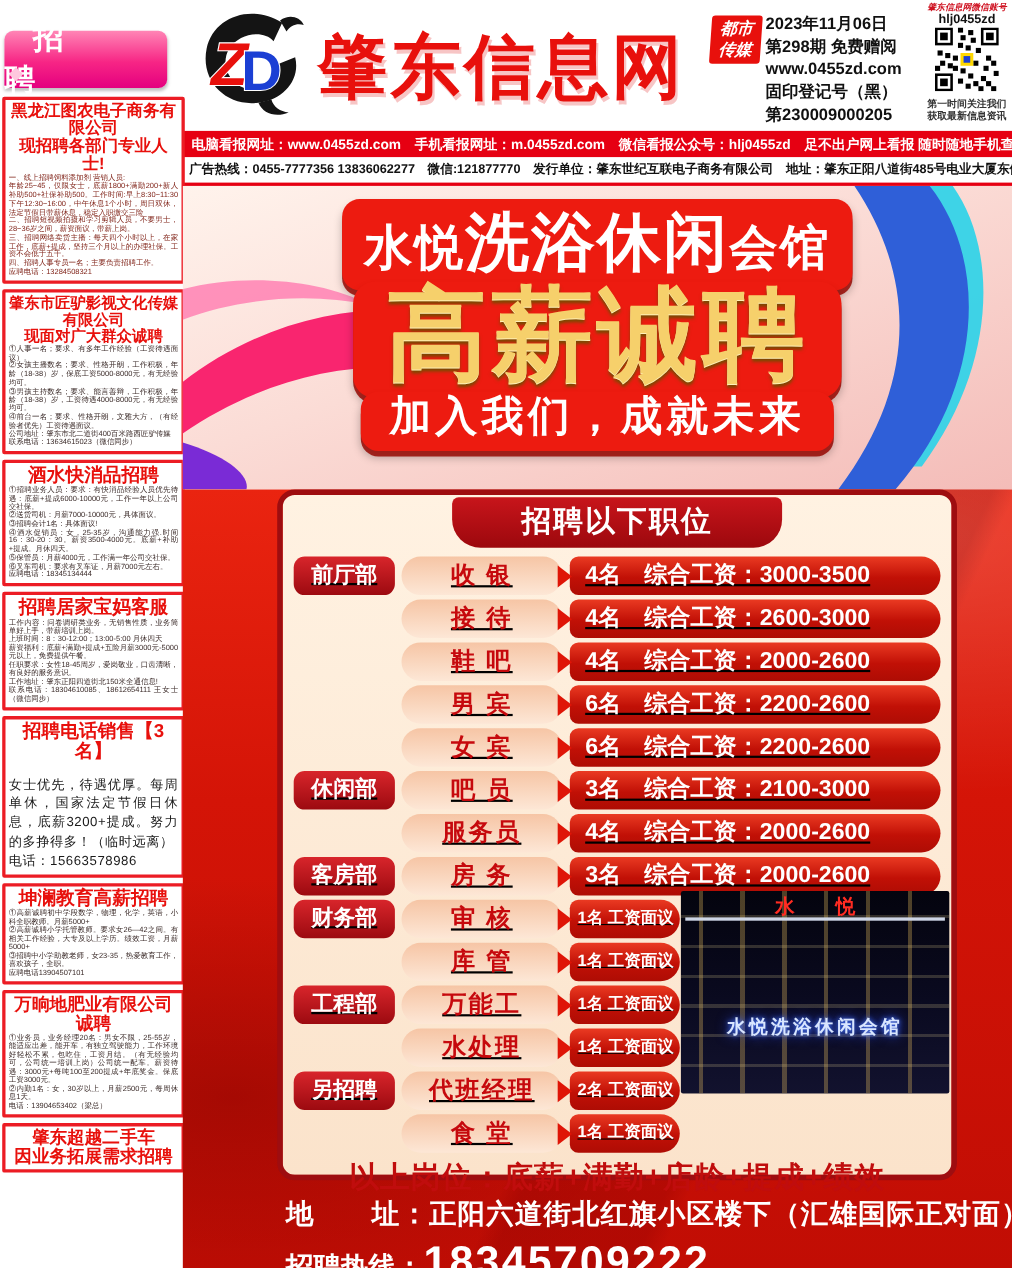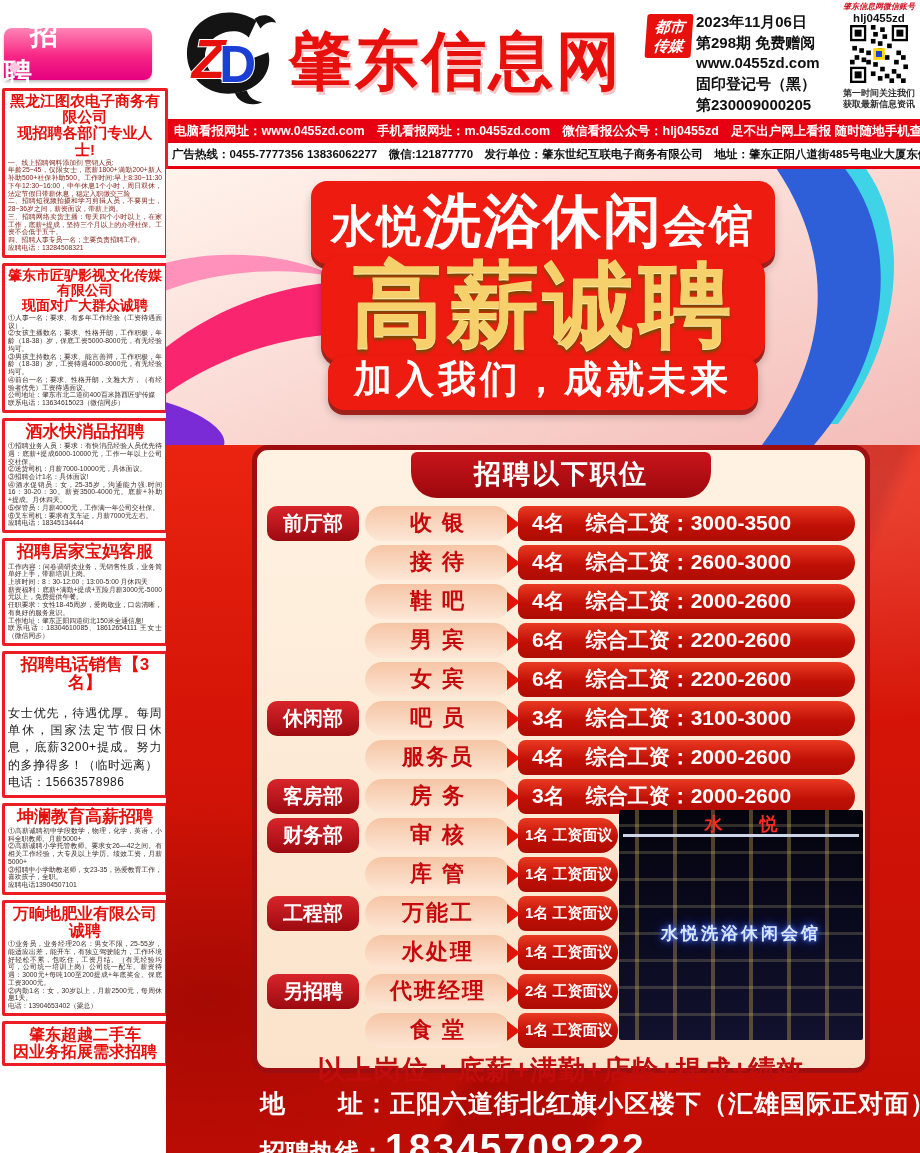--- a/index.html
+++ b/index.html
@@ -90,38 +90,38 @@
   .st3 { margin-top:-6px; font-size:38px; padding:4px 26px 10px; letter-spacing:4px; }
 
   
   .panel { position:absolute; left:86px; top:276px; width:618px; height:628px;
     background:linear-gradient(180deg,#fff2e2,#fbe3cb); border:5px solid #9e0d10; border-radius:16px; z-index:3; }
   .panel-head { width:300px; margin:2px auto 8px;
     background:linear-gradient(180deg,#c8151b,#9c080d); color:#fff;
     font-size:27px; font-weight:bold; text-align:center; letter-spacing:2px;
     border-radius:6px 6px 26px 26px; padding:4px 0 6px; }
   .rows { padding:0 10px; position:relative; }
-  .row { display:flex; align-items:center; height:35px; margin-bottom:4px; }
+  .row { display:flex; align-items:center; height:35px; margin-bottom:4px;text-decoration:underline; }
   .dept { flex:none; width:92px; height:35px; margin-right:6px;
     background:linear-gradient(180deg,#d8252b,#9c0a10); color:#fff;
     font-size:20px; font-weight:bold; text-align:center; line-height:35px; border-radius:10px; }
   .row.nodept .dept { visibility:hidden; }
   .pos { flex:none; width:146px; height:35px;
     background:linear-gradient(180deg,#f6c5a5,#fde7d6); color:#c6090d;
     font-size:22px; font-weight:bold; text-align:center; line-height:34px;
     border-radius:18px; letter-spacing:2px; white-space:nowrap; }
   .arr { flex:none; width:0; height:0; margin:0 2px 0 -4px; z-index:1;
     border-top:10px solid transparent; border-bottom:10px solid transparent; border-left:13px solid #df1507; }
   .bar { flex:1; height:35px; margin-left:-4px;
     background:linear-gradient(180deg,#ea3a22,#c11006 55%,#ae0c04);
     color:#fff; font-size:21px; font-weight:bold; line-height:34px;
     border-radius:8px 18px 18px 8px; padding-left:14px; white-space:nowrap; overflow:hidden; }
   .row.short .bar { flex:none; width:100px; font-size:15px; padding-left:7px; letter-spacing:0; }
 
-  .photo { position:absolute; left:362px; top:360px; width:244px; height:230px; z-index:4;
+  .photo { position:absolute; left:362px; top:360px; width:244px; height:184px; z-index:4;
     background:linear-gradient(180deg,#04040e 0%, #0a0a20 55%, #12122e 100%);
     border-radius:2px; overflow:hidden; }
   .photo::before { content:""; position:absolute; inset:0;
     background:
       repeating-linear-gradient(90deg, transparent 0 16px, rgba(250,205,100,.30) 16px 20px, transparent 20px 38px),
       repeating-linear-gradient(0deg, transparent 0 24px, rgba(255,235,160,.18) 24px 27px);
   }
   .photo::after { content:""; position:absolute; left:4px; right:4px; top:24px; height:3px; background:#cdd5e6; }
   .sign-top { position:absolute; top:2px; width:100%; text-align:center;
     color:#ff2b22; font-size:18px; font-weight:bold; letter-spacing:16px; text-indent:16px; }
@@ -348,21 +348,21 @@
         <div class="row nodept">
           <div class="dept"></div>
           <div class="pos">女 宾</div>
           <div class="arr"></div>
           <div class="bar">6名　综合工资：2200-2600</div>
         </div>
         <div class="row">
           <div class="dept">休闲部</div>
           <div class="pos">吧 员</div>
           <div class="arr"></div>
-          <div class="bar">3名　综合工资：3100-3000</div>
+          <div class="bar">3名　综合工资：2100-3000</div>
         </div>
         <div class="row nodept">
           <div class="dept"></div>
           <div class="pos">服务员</div>
           <div class="arr"></div>
           <div class="bar">4名　综合工资：2000-2600</div>
         </div>
         <div class="row">
           <div class="dept">客房部</div>
           <div class="pos">房 务</div>

